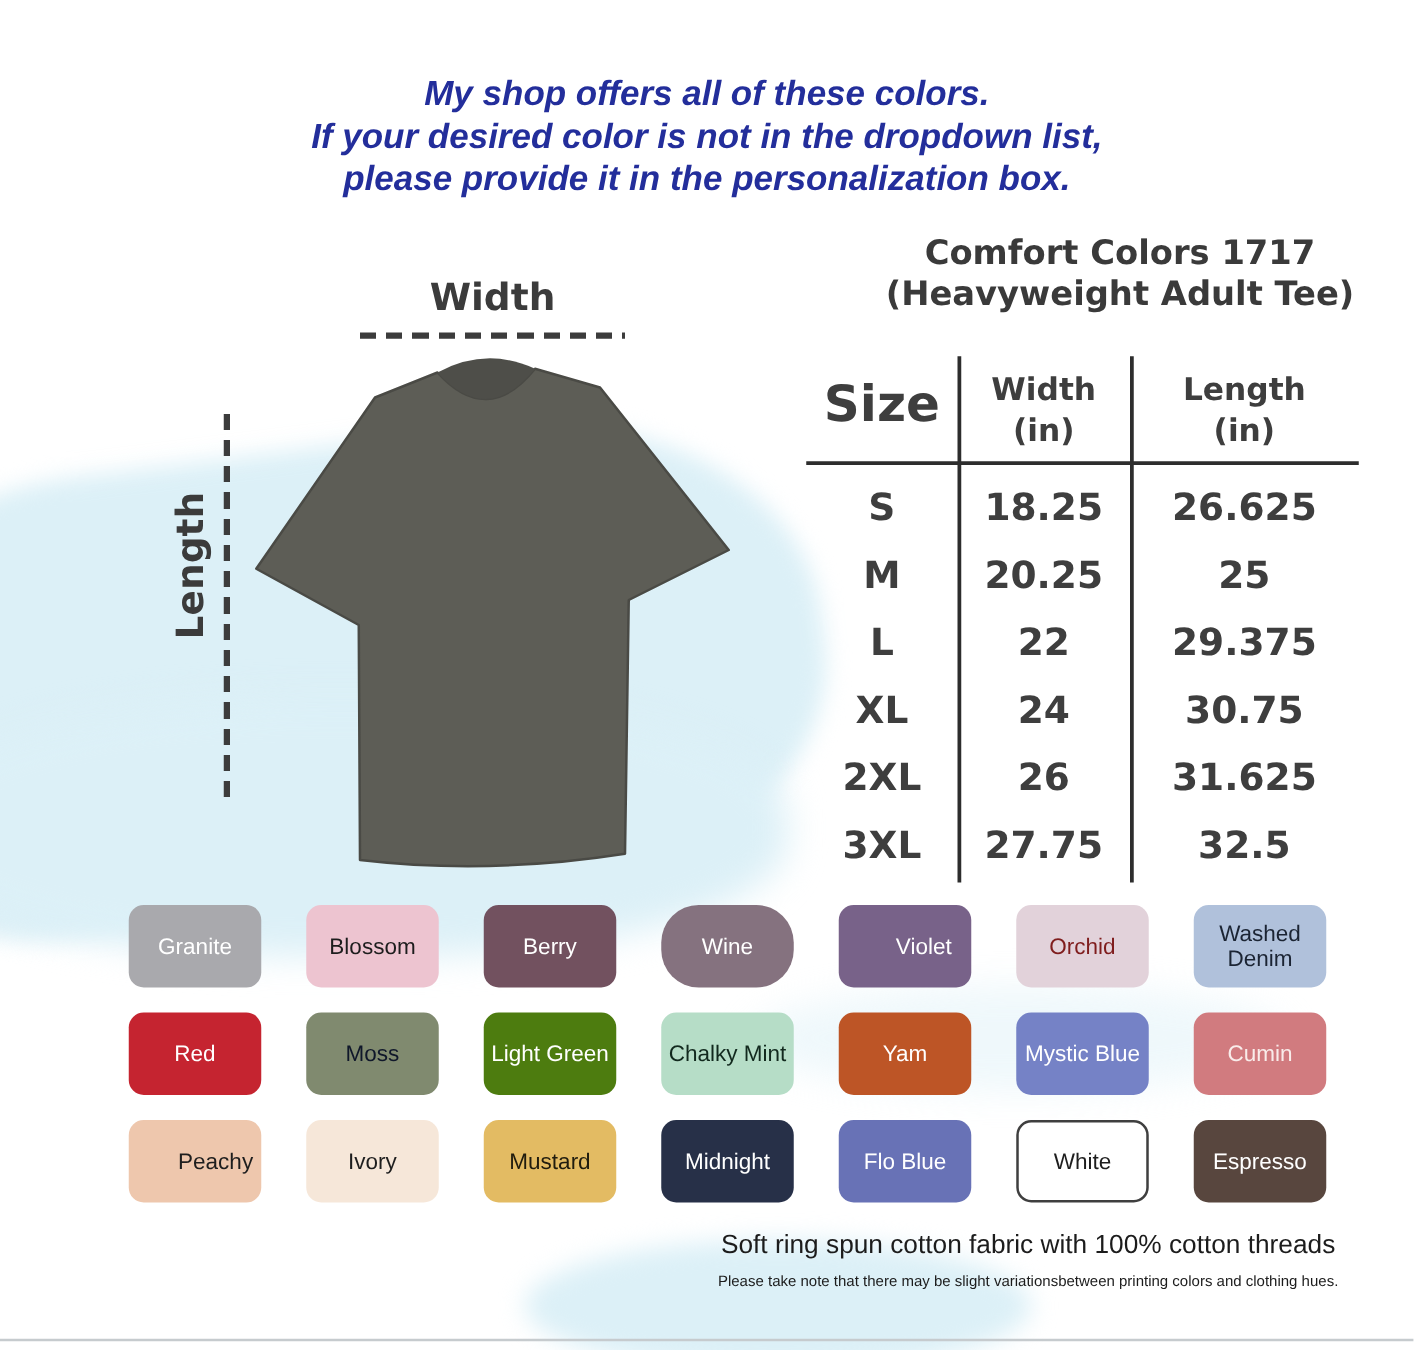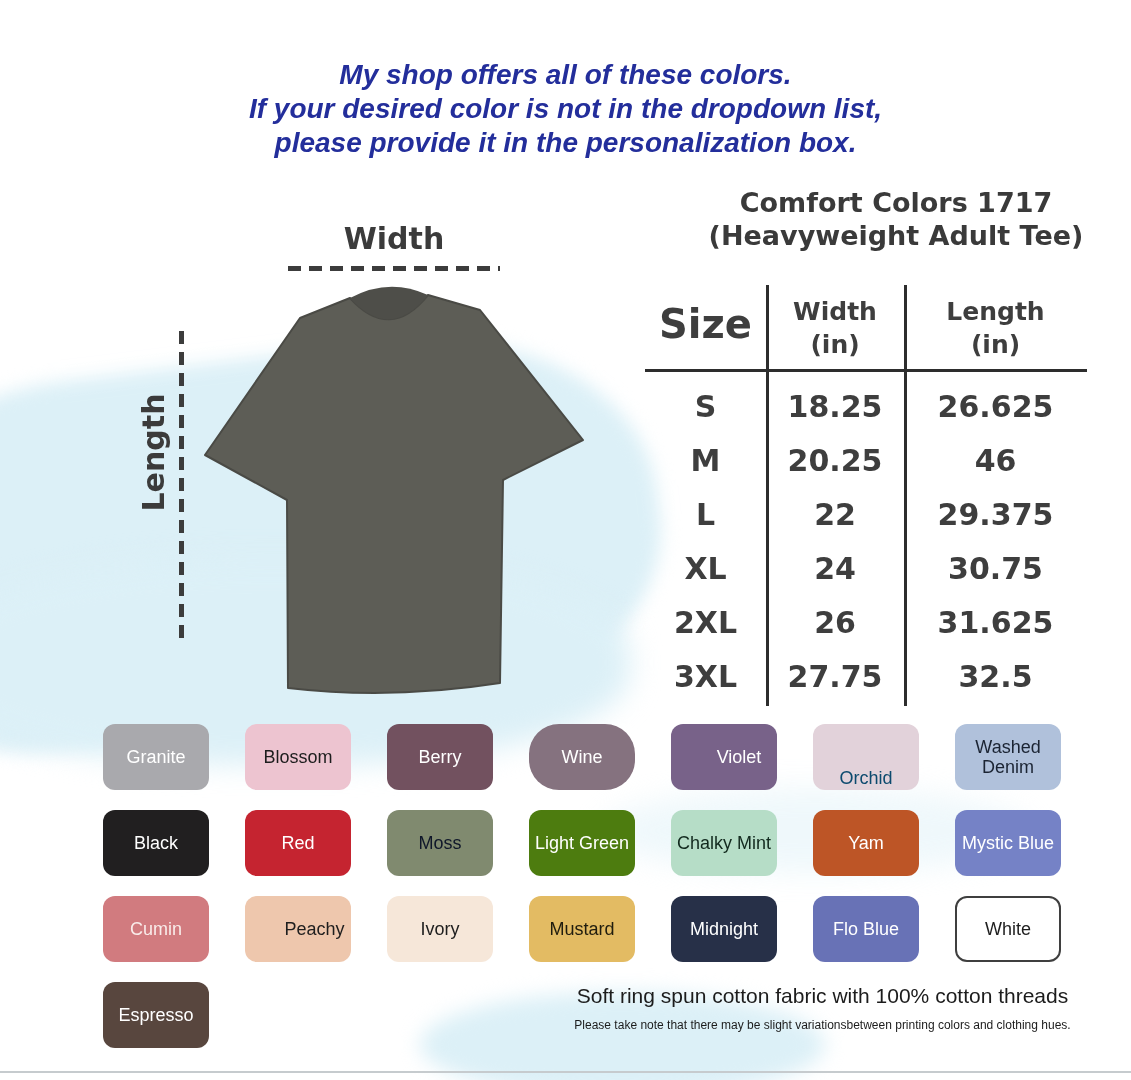--- a/index.html
+++ b/index.html
@@ -111,21 +111,21 @@
         <div>Length</div>
         <div>(in)</div>
       </div>
 
       <div class="tbody">
         <div class="td">S</div>
         <div class="td">18.25</div>
         <div class="td">26.625</div>
         <div class="td">M</div>
         <div class="td">20.25</div>
-        <div class="td">46</div>
+        <div class="td">25</div>
         <div class="td">L</div>
         <div class="td">22</div>
         <div class="td">29.375</div>
         <div class="td">XL</div>
         <div class="td">24</div>
         <div class="td">30.75</div>
         <div class="td">2XL</div>
         <div class="td">26</div>
         <div class="td">31.625</div>
         <div class="td">3XL</div>
@@ -143,29 +143,26 @@
         </div>
       <div class="swatch" style="background: rgb(114, 81, 95); color: rgb(255, 255, 255);">
           <span>Berry</span>
         </div>
       <div class="swatch" style="background: rgb(133, 114, 127); color: rgb(255, 255, 255); border-radius: 30px;">
           <span>Wine</span>
         </div>
       <div class="swatch" style="background: rgb(120, 98, 137); color: #ffffff; padding-left: 32px;">
           <span>Violet</span>
         </div>
-      <div class="swatch" style="background: rgb(226, 210, 218); color: #0c4a6e; align-items: flex-end;">
+      <div class="swatch" style="background: rgb(226, 210, 218); color: #7f1d1d;">
           <span>Orchid</span>
         </div>
       <div class="swatch" style="background: rgb(176, 193, 219); color: rgb(27, 36, 51);">
           <span>Washed Denim</span>
         </div>
-      <div class="swatch" style="background: rgb(33, 31, 32); color: rgb(255, 255, 255);">
-          <span>Black</span>
-        </div>
       <div class="swatch" style="background: rgb(197, 36, 48); color: rgb(255, 255, 255);">
           <span>Red</span>
         </div>
       <div class="swatch" style="background: rgb(128, 138, 111); color: #0f172a; text-align: right;">
           <span>Moss</span>
         </div>
       <div class="swatch" style="background: #4d7c0f; color: rgb(255, 255, 255);">
           <span>Light Green</span>
         </div>
       <div class="swatch" style="background: rgb(182, 221, 199); color: rgb(18, 41, 30);">

